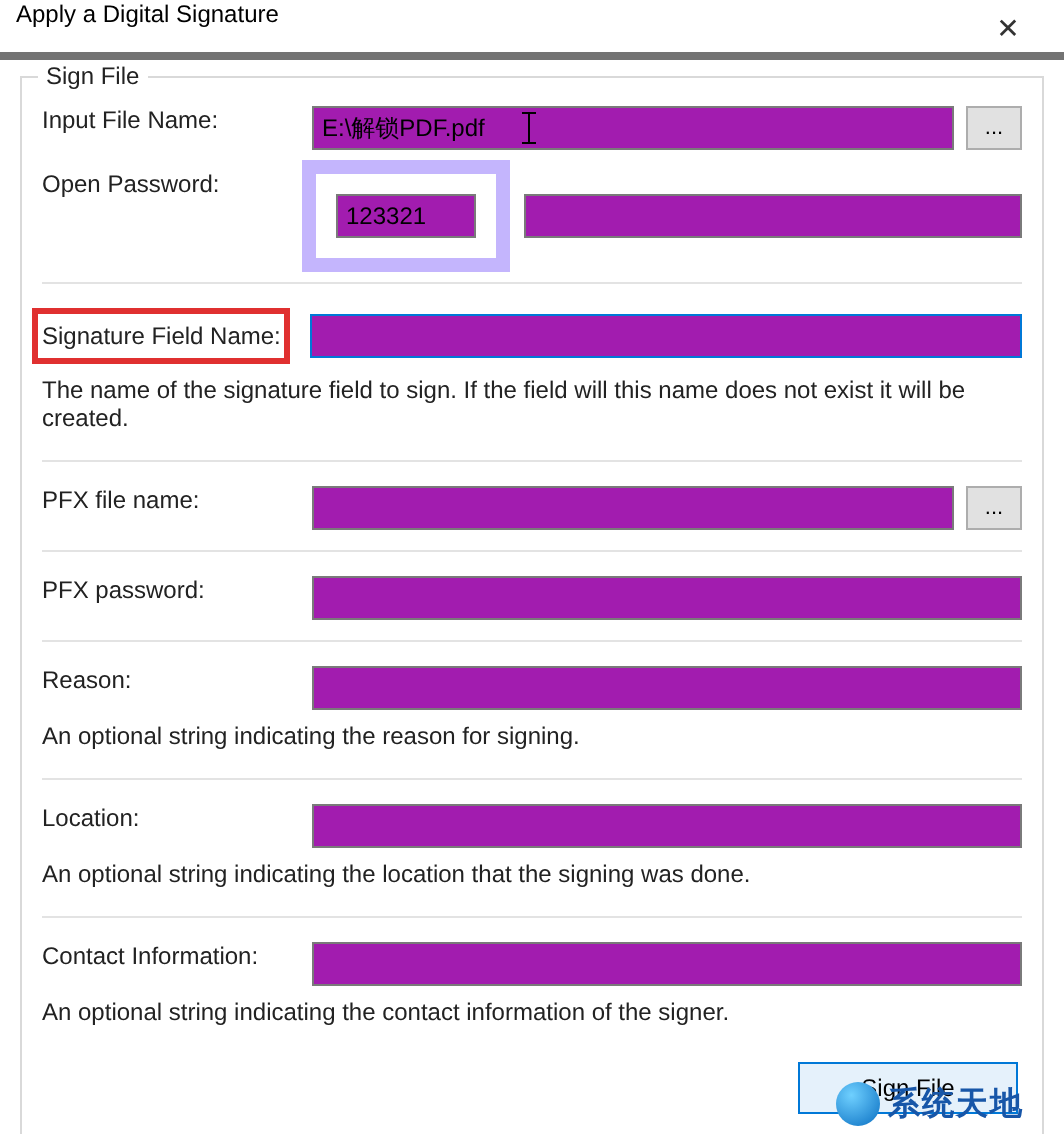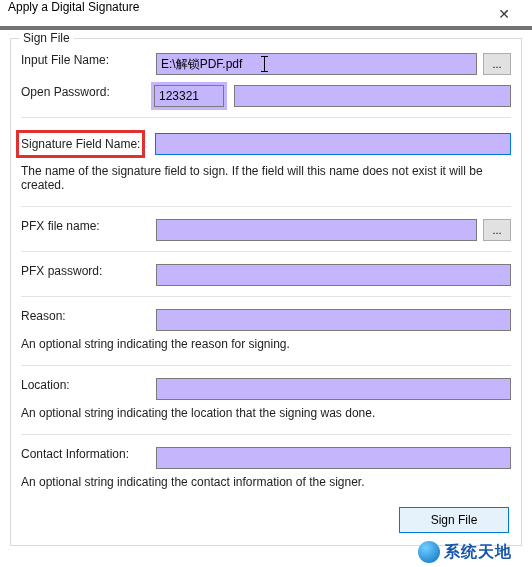--- a/index.html
+++ b/index.html
@@ -57,42 +57,42 @@
       align-items: center;
       gap: 6px;
     }
     input.text-input {
       flex: 1;
       height: 22px;
       border: 1px solid #7a7a7a;
       padding: 0 4px;
       font-size: 12px;
       font-family: inherit;
-      background: #c4b5fd;
+      background: #a21caf;
     }
     .browse-btn {
       width: 28px; height: 22px;
       border: 1px solid #adadad;
       background: #e1e1e1;
       font-size: 11px;
       display: flex; align-items: center; justify-content: center;
       cursor: pointer;
     }
     .help-text {
       font-size: 12px;
       color: #222;
       margin-bottom: 14px;
       margin-top: -4px;
     }
     hr.divider {
       border: none;
       border-top: 1px solid #e3e3e3;
       margin: 8px 0 12px 0;
     }
-    .highlight-red { border: 3px solid #c4b5fd; padding: 0; margin: -5px; }
+    .highlight-red { border: 7px solid #c4b5fd; padding: 10px; margin: -5px; }
     .highlight-red-label { border: 3px solid #e03030; padding: 4px 2px; margin-left: -5px; }
     .sign-btn-row {
       display: flex;
       justify-content: flex-end;
       padding: 4px 2px 2px 2px;
     }
     .sign-btn {
       width: 110px; height: 26px;
       border: 1px solid #0078d7;
       background: #e5f1fb;

